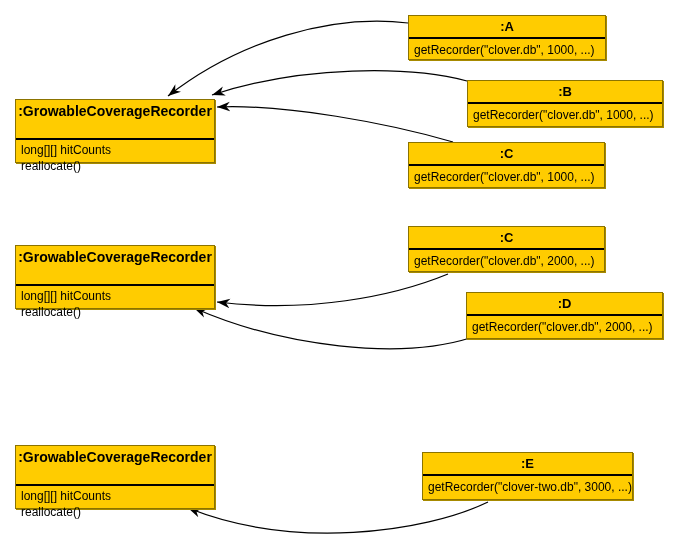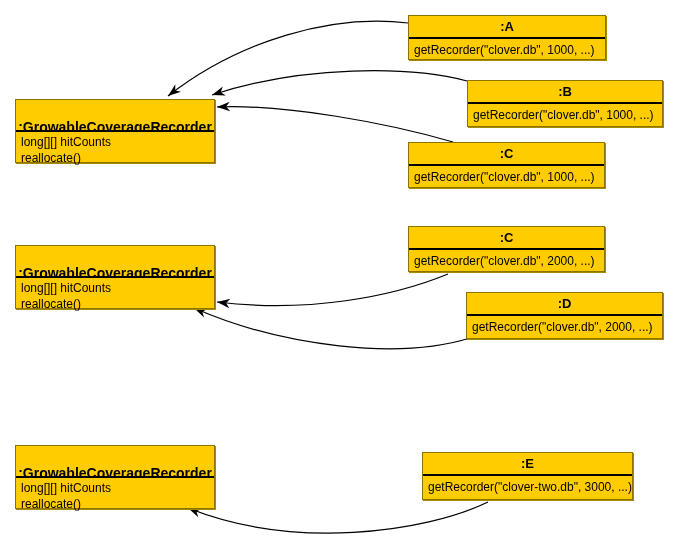--- a/index.html
+++ b/index.html
@@ -21,24 +21,23 @@
   }
   .node-title{
     box-sizing:border-box;
     font-weight:bold;
     text-align:center;
     border-bottom:2px solid #000;
     white-space:nowrap;
     overflow:hidden;
   }
   .recorder .node-title{
-    height:16px;
+    height:40px;
     line-height:22px;
     font-size:14px;
-    margin-top:16px;
   }
   .call .node-title{
     height:23px;
     line-height:21px;
     font-size:13px;
   }
   .node-body{
     box-sizing:border-box;
     font-size:12px;
     padding:2px 4px 0 5px;

